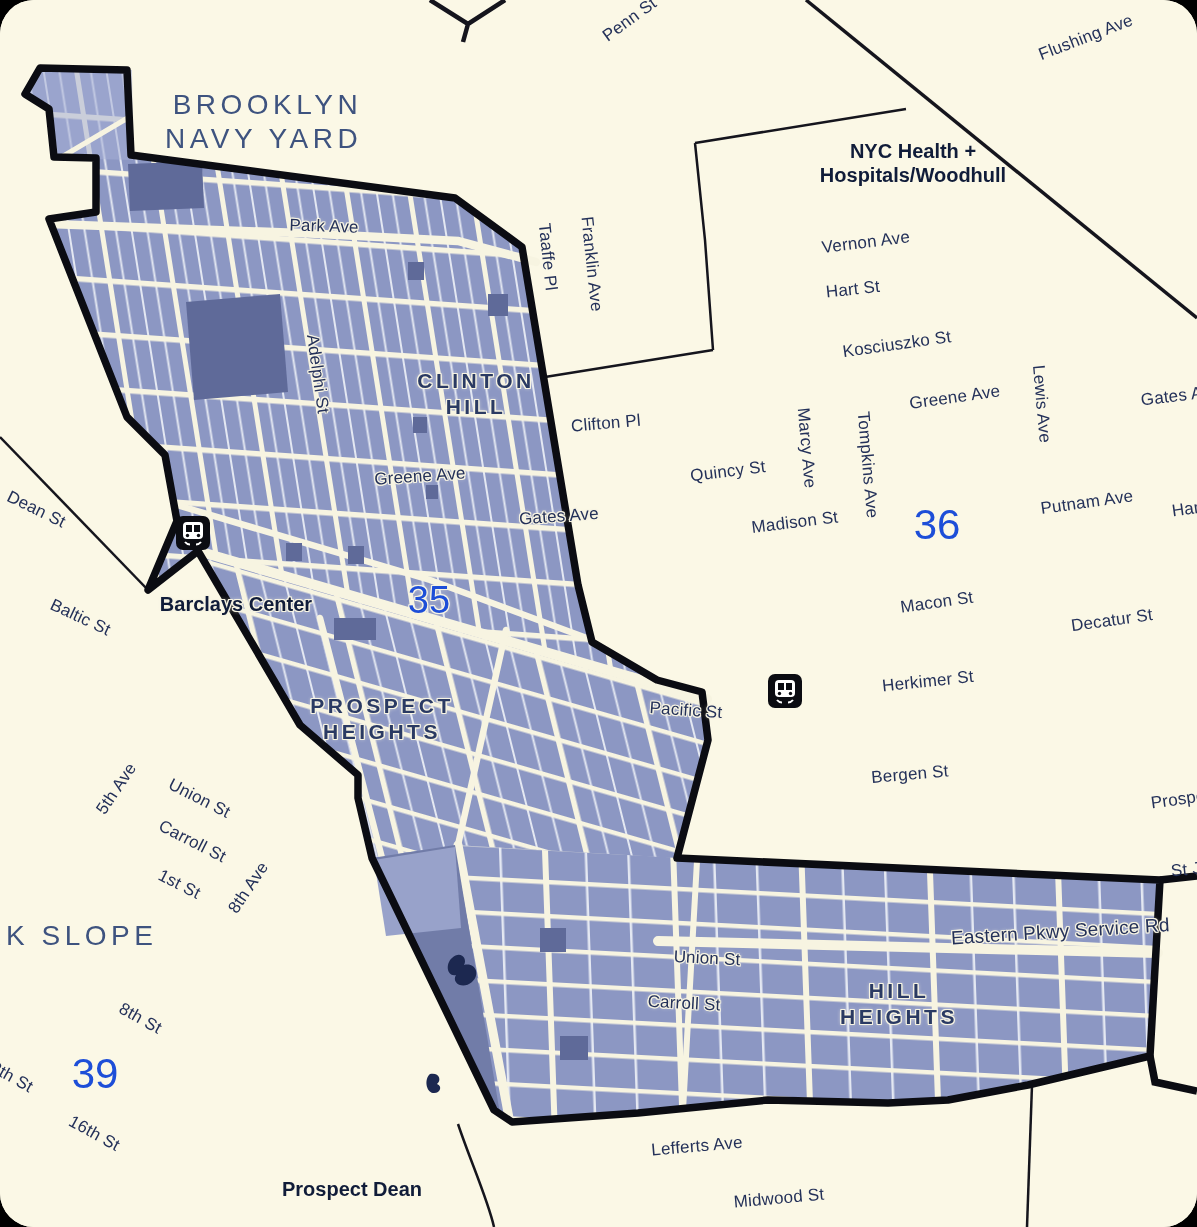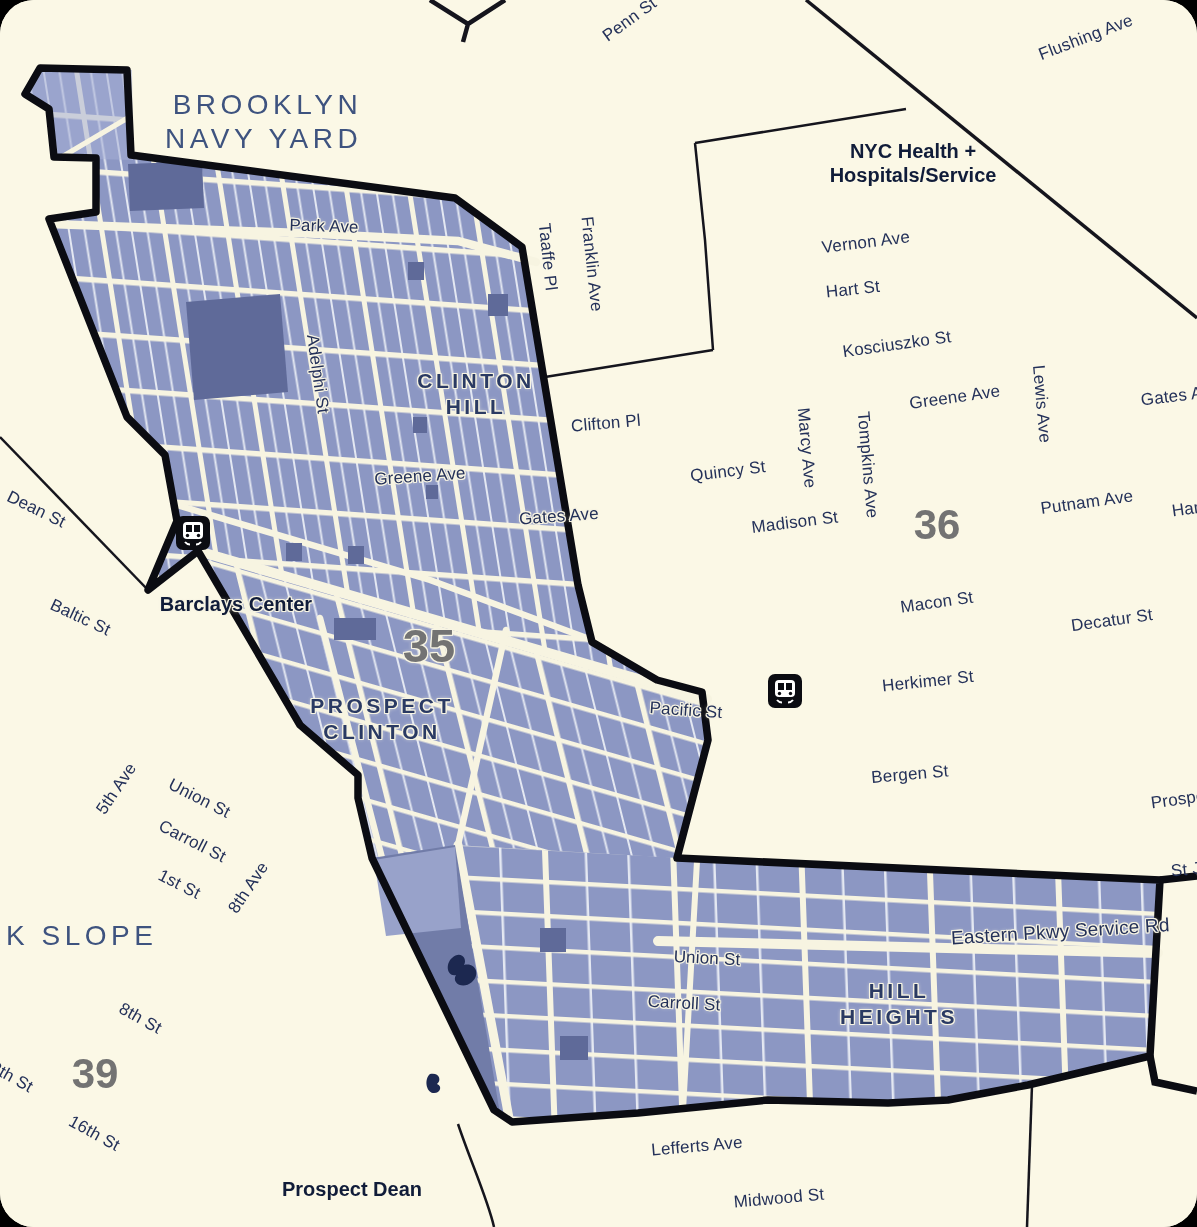--- a/index.html
+++ b/index.html
@@ -8,22 +8,22 @@
   #map{position:absolute;inset:0;background:#FBF8E6;border-radius:34px;overflow:hidden;}
   #map svg{position:absolute;left:0;top:0;}
   .lbl{position:absolute;white-space:pre;line-height:1.22;}
   .ctr{transform:translate(-50%,-50%);}
   .st{font-size:17px;color:#243159;letter-spacing:.2px;}
   .halo{text-shadow:-1px -1px 0 #F7F4E3,1px -1px 0 #F7F4E3,-1px 1px 0 #F7F4E3,1px 1px 0 #F7F4E3,
         -1px 0 0 #F7F4E3,1px 0 0 #F7F4E3,0 -1px 0 #F7F4E3,0 1px 0 #F7F4E3,0 0 4px #F7F4E3;}
   .poi{font-size:20px;font-weight:bold;color:#101C39;text-align:center;}
   .nbhd{font-size:21px;font-weight:bold;letter-spacing:3.5px;color:#2A3A63;text-align:center;}
   .nbhd-blue{font-size:28px;font-weight:normal;letter-spacing:4.5px;color:#3E537F;text-align:right;}
-  .num{font-weight:bold;color:#737373;}
-  .n-lg{font-size:47px;margin-top:46px;}
+  .num{font-weight:normal;color:#1d4ed8;}
+  .n-lg{font-size:38px;}
   .n-md{font-size:42px;}
   .subway{position:absolute;width:34px;height:34px;}
 </style>
 </head>
 <body>
 
 <div id="frame">
 <div id="map">
 
 <svg width="1197" height="1227" viewBox="0 0 1197 1227">
@@ -157,31 +157,31 @@
     <circle cx="22.5" cy="19.5" r="1.7" fill="#0B0C12"></circle>
     <path d="M9,26 q2,2.5 5,2.5 M25,26 q-2,2.5 -5,2.5" stroke="#FFFFFF" stroke-width="2" fill="none"></path>
   </svg>
 </div>
 
 <div class="lbl nbhd-blue" style="left:165px;top:88px;">BROOKLYN
 NAVY YARD</div>
 <div class="lbl nbhd halo ctr" style="left:452px;top:394px;margin-left:24px;">CLINTON
 HILL</div>
 <div class="lbl nbhd halo ctr" style="left:382px;top:719px;">PROSPECT
-CLINTON</div>
+HEIGHTS</div>
 <div class="lbl nbhd halo ctr" style="left:899px;top:1004px;">HILL
 HEIGHTS</div>
 <div class="lbl nbhd-blue" style="left:-63px;top:919px;">PARK SLOPE</div>
 
 <div class="lbl num n-lg halo ctr" style="left:429px;top:600px;">35</div>
 <div class="lbl num n-md ctr" style="left:937px;top:525px;">36</div>
 <div class="lbl num n-md ctr" style="left:95px;top:1074px;">39</div>
 
 <div class="lbl poi ctr" style="left:913px;top:163px;">NYC Health +
-Hospitals/Service</div>
+Hospitals/Woodhull</div>
 <div class="lbl poi halo ctr" style="left:236px;top:604px;text-align:center;">Barclays Center</div>
 <div class="lbl poi ctr" style="left:352px;top:1189px;">Prospect Dean</div>
 
 <div class="lbl st" style="left:630px;top:20px;transform:translate(-50%,-50%) rotate(-36deg);">Penn St</div>
 <div class="lbl st" style="left:1086px;top:38px;transform:translate(-50%,-50%) rotate(-21deg);">Flushing Ave</div>
 <div class="lbl st" style="left:866px;top:243px;transform:translate(-50%,-50%) rotate(-7deg);">Vernon Ave</div>
 <div class="lbl st" style="left:853px;top:290px;transform:translate(-50%,-50%) rotate(-6deg);">Hart St</div>
 <div class="lbl st" style="left:897px;top:345px;transform:translate(-50%,-50%) rotate(-8deg);">Kosciuszko St</div>
 <div class="lbl st" style="left:955px;top:398px;transform:translate(-50%,-50%) rotate(-8deg);">Greene Ave</div>
 <div class="lbl st" style="left:1041px;top:404px;transform:translate(-50%,-50%) rotate(85deg);">Lewis Ave</div>

